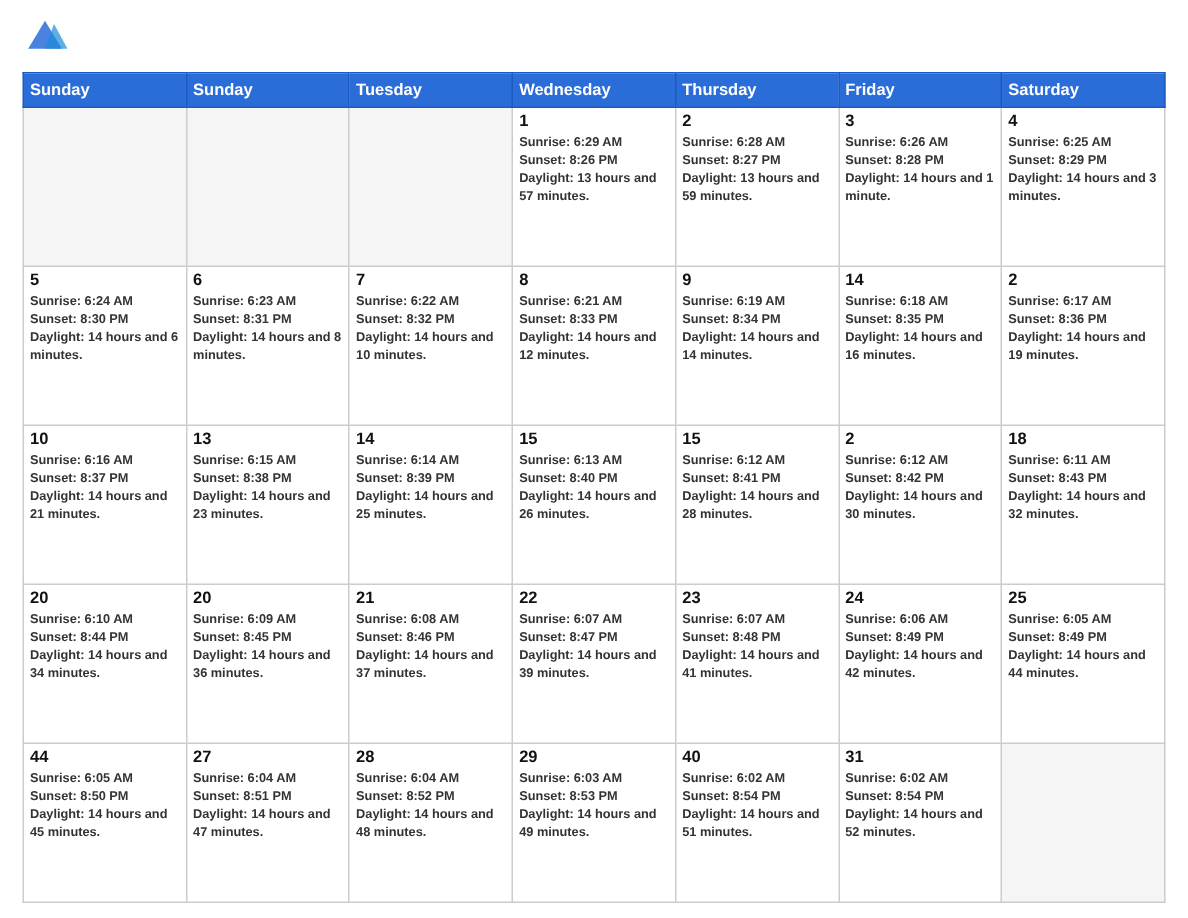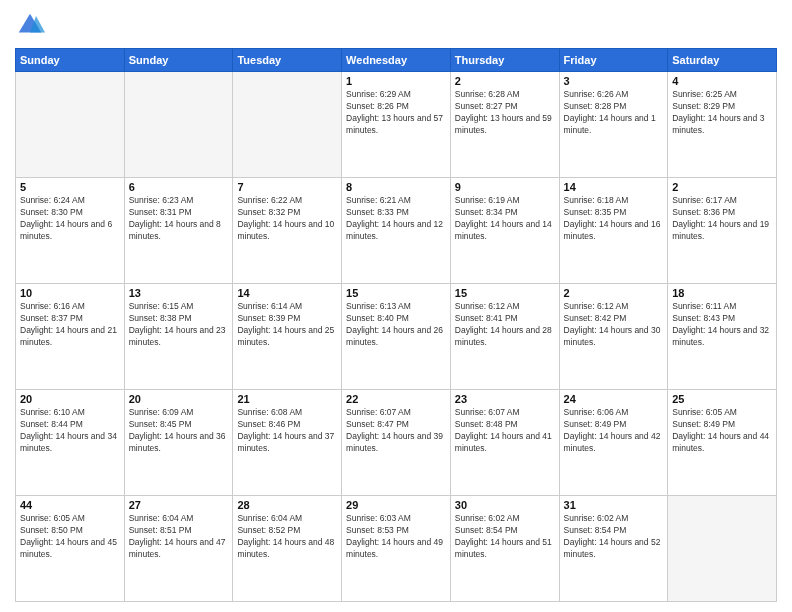--- a/index.html
+++ b/index.html
@@ -84,20 +84,21 @@
       font-size: 11px;
       font-weight: bold;
       color: #111;
       margin-bottom: 2px;
       display: block;
     }
     .day-info {
       font-size: 8.5px;
       color: #333;
       line-height: 1.4;
+      font-weight: bold;
     }
   </style>
 </head>
 <body>
 
 <div class="page">
   <div class="header">
     <div class="logo">
       <svg class="logo-icon" viewBox="0 0 40 40">
         <polygon points="20,5 35,30 5,30" fill="#2a6dd9" opacity="0.85"></polygon>
@@ -249,21 +250,21 @@
           </td>
           <td>
             <span class="day-num">28</span>
             <div class="day-info">Sunrise: 6:04 AM<br>Sunset: 8:52 PM<br>Daylight: 14 hours and 48 minutes.</div>
           </td>
           <td>
             <span class="day-num">29</span>
             <div class="day-info">Sunrise: 6:03 AM<br>Sunset: 8:53 PM<br>Daylight: 14 hours and 49 minutes.</div>
           </td>
           <td>
-            <span class="day-num">30</span>
+            <span class="day-num">40</span>
             <div class="day-info">Sunrise: 6:02 AM<br>Sunset: 8:54 PM<br>Daylight: 14 hours and 51 minutes.</div>
           </td>
           <td>
             <span class="day-num">31</span>
             <div class="day-info">Sunrise: 6:02 AM<br>Sunset: 8:54 PM<br>Daylight: 14 hours and 52 minutes.</div>
           </td>
           <td class="empty"></td>
         </tr>
       </tbody>
   </table>

